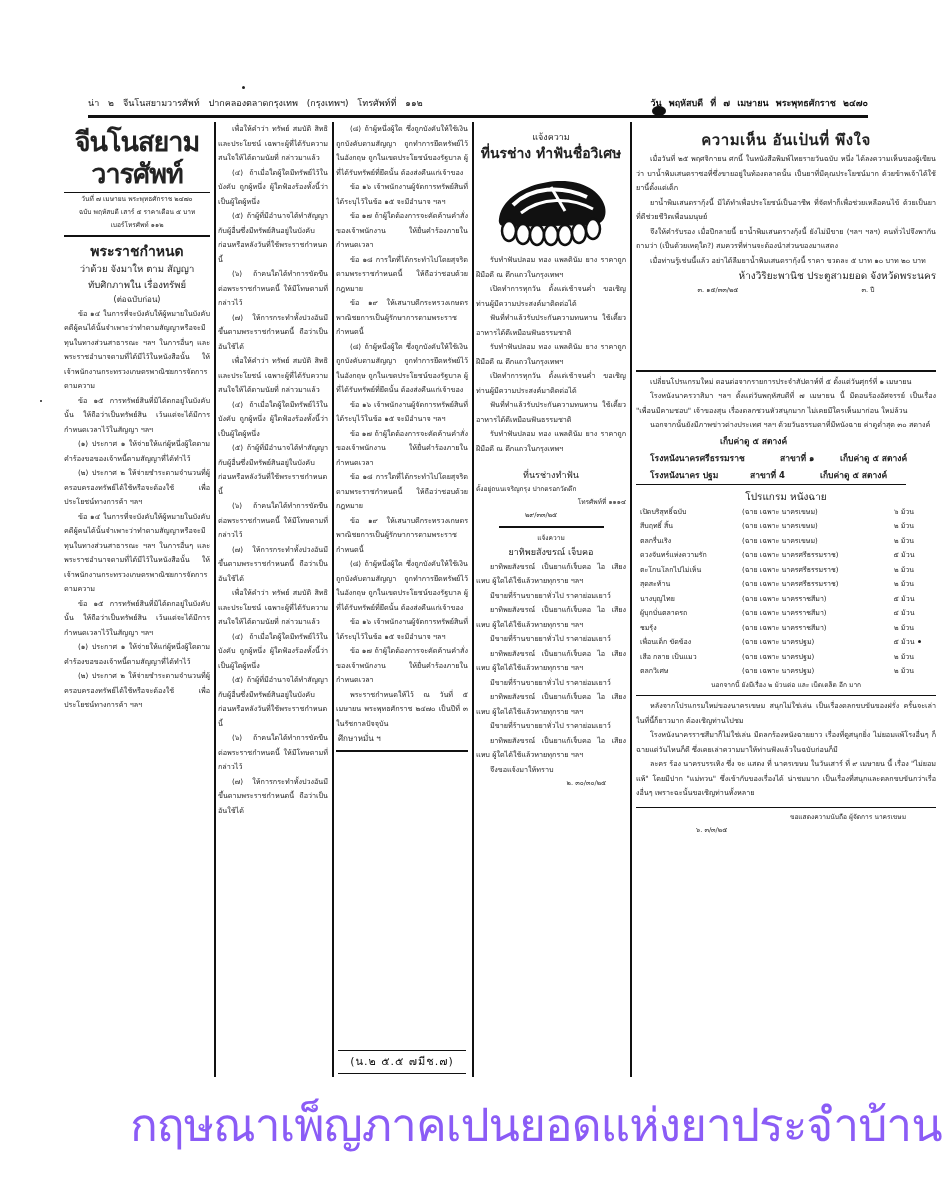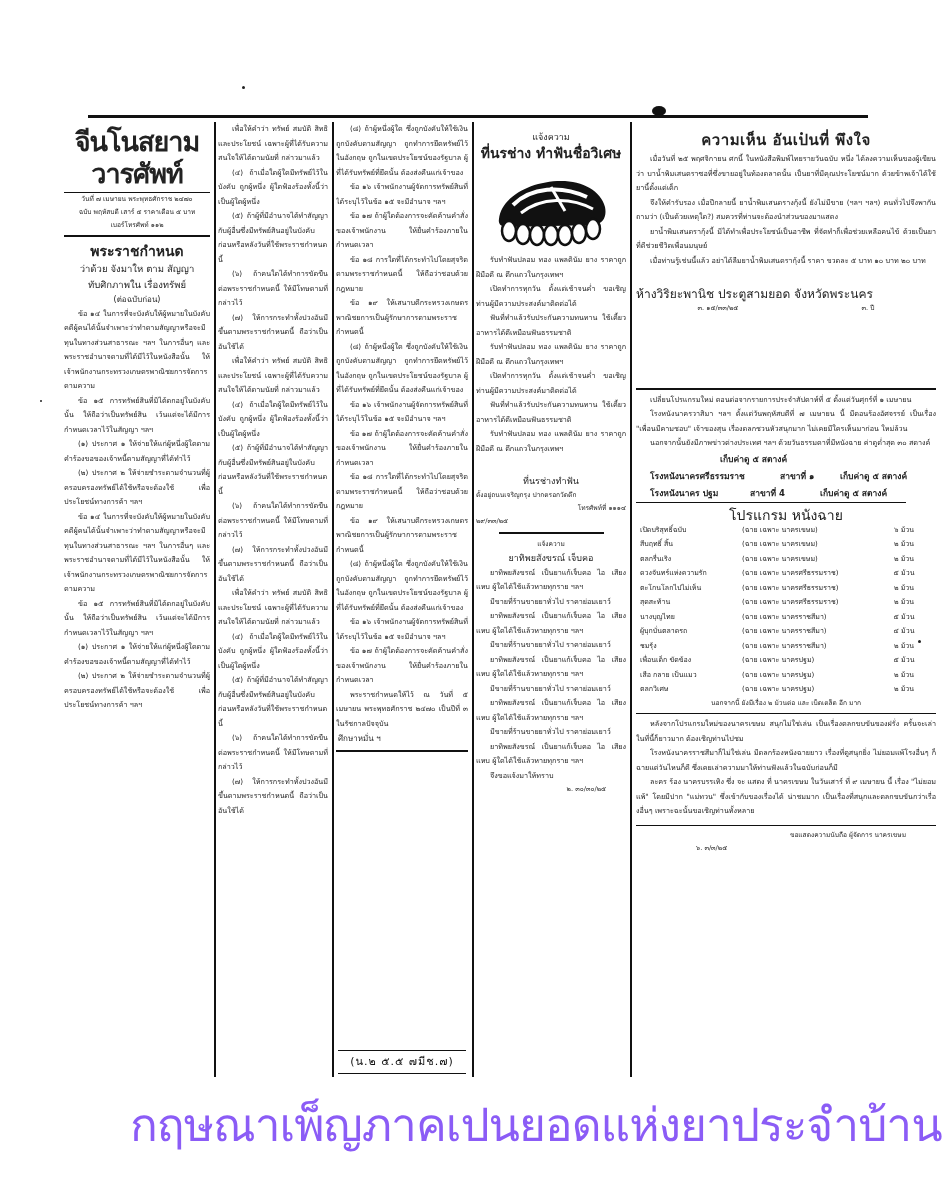--- a/index.html
+++ b/index.html
@@ -38,39 +38,50 @@
 
   .ad-title { font-size:14px; font-weight:bold; text-align:center; line-height:16px; }
   .ad-sub { font-size:9px; text-align:center; line-height:15px; }
   .shoe { margin:6px auto 4px auto; width:120px; height:82px; display:block; }
 
   .box-h { font-size:15px; font-weight:bold; text-align:center; line-height:24px; letter-spacing:0.5px; }
   .cinema { display:flex; font-size:8.5px; font-weight:bold; line-height:17px; padding-left:14px; }
   .cinema .n { width:160px; }
   .cinema .b { width:70px; }
   .cinema .p { flex:1; }
-  .prog-title { font-size:14px; text-align:center; line-height:16px; margin-top:4px; }
+  .prog-title { font-size:10px; text-align:center; line-height:16px; margin-top:4px; }
   .prog { display:flex; font-size:7px; line-height:14.5px; }
   .prog .t { width:102px; padding-left:4px; }
   .prog .a { width:150px; }
   .prog .r { flex:1; text-align:center; padding-right:20px; }
-  .sign { font-size:12px; text-align:left; line-height:16px; margin-top:18px; }
+  .sign { font-size:10px; text-align:right; line-height:16px; margin-top:0; }
   .small { font-size:6.6px; line-height:13px; }
 
   .banner { position:absolute; top:1090px; left:130px; width:760px; height:70px;
             font-family:"DejaVu Sans", sans-serif; font-size:46px; line-height:70px;
             text-align:center; color:#8b5cf6; letter-spacing:-1px; white-space:nowrap; }
 
   .speck { position:absolute; background:#222; border-radius:50%; }
 </style>
 </head>
 <body>
 
 <div class="page">
 
+  <div class="masthead">
+    <div class="left">
+      <span>น่า</span>
+      <span>๒</span>
+      <span>จีนโนสยามวารศัพท์</span>
+      <span>ปากคลองตลาดกรุงเทพ</span>
+      <span>(กรุงเทพฯ)</span>
+      <span>โทรศัพท์ที่ ๑๑๒</span>
+    </div>
+    <div class="right">วัน พฤหัสบดี ที่ ๗ เมษายน พระพุทธศักราช ๒๔๗๐</div>
+  </div>
   <div class="masthead-blot"></div>
   <div class="masthead-rule"></div>
 
   <div class="vrule" style="left:214px;height:955px;"></div>
   <div class="vrule" style="left:332px;height:955px;"></div>
   <div class="vrule" style="left:472px;height:955px;"></div>
   <div class="vrule" style="left:630px;height:955px;"></div>
 
   <div class="col" id="col1">
     <div class="nameplate">จีนโนสยามวารศัพท์</div>
@@ -148,45 +159,45 @@
         <ellipse cx="102" cy="62" rx="7" ry="10"></ellipse>
       </g>
     </svg>
     <p>รับทำฟันปลอม ทอง แพลตินัม ยาง ราคาถูก ฝีมือดี ณ ตึกแถวในกรุงเทพฯ</p>
     <p>เปิดทำการทุกวัน ตั้งแต่เช้าจนค่ำ ขอเชิญท่านผู้มีความประสงค์มาติดต่อได้</p>
     <p>ฟันที่ทำแล้วรับประกันความทนทาน ใช้เคี้ยวอาหารได้ดีเหมือนฟันธรรมชาติ</p>
     <p>รับทำฟันปลอม ทอง แพลตินัม ยาง ราคาถูก ฝีมือดี ณ ตึกแถวในกรุงเทพฯ</p>
     <p>เปิดทำการทุกวัน ตั้งแต่เช้าจนค่ำ ขอเชิญท่านผู้มีความประสงค์มาติดต่อได้</p>
     <p>ฟันที่ทำแล้วรับประกันความทนทาน ใช้เคี้ยวอาหารได้ดีเหมือนฟันธรรมชาติ</p>
     <p>รับทำฟันปลอม ทอง แพลตินัม ยาง ราคาถูก ฝีมือดี ณ ตึกแถวในกรุงเทพฯ</p>
-    <div class="ad-sub" style="margin-top:18px;">ที่นรช่างทำฟัน</div>
+    <div class="ad-sub" style="margin-top:12px;">ที่นรช่างทำฟัน</div>
     <div class="small" style="">ตั้งอยู่ถนนเจริญกรุง ปากตรอกวัดตึก</div>
     <div class="small" style="text-align:right;">โทรศัพท์ที่ ๑๑๑๔</div>
-    <div class="small" style="text-align:left;padding-right:20px;">๒๙/๓๓/๒๕</div>
+    <div class="small" style="text-align:center;padding-right:20px;">๒๙/๓๓/๒๕</div>
     <div class="hr" style="width:70%;margin:4px auto;"></div>
     <div class="small" style="text-align:center;">แจ้งความ</div>
     <div class="ad-sub">ยาทิพยสังขรณ์ เจ็บคอ</div>
     <p>ยาทิพยสังขรณ์ เป็นยาแก้เจ็บคอ ไอ เสียงแหบ ผู้ใดได้ใช้แล้วหายทุกราย ฯลฯ</p>
     <p>มีขายที่ร้านขายยาทั่วไป ราคาย่อมเยาว์</p>
     <p>ยาทิพยสังขรณ์ เป็นยาแก้เจ็บคอ ไอ เสียงแหบ ผู้ใดได้ใช้แล้วหายทุกราย ฯลฯ</p>
     <p>มีขายที่ร้านขายยาทั่วไป ราคาย่อมเยาว์</p>
     <p>ยาทิพยสังขรณ์ เป็นยาแก้เจ็บคอ ไอ เสียงแหบ ผู้ใดได้ใช้แล้วหายทุกราย ฯลฯ</p>
     <p>มีขายที่ร้านขายยาทั่วไป ราคาย่อมเยาว์</p>
     <p>ยาทิพยสังขรณ์ เป็นยาแก้เจ็บคอ ไอ เสียงแหบ ผู้ใดได้ใช้แล้วหายทุกราย ฯลฯ</p>
     <p>มีขายที่ร้านขายยาทั่วไป ราคาย่อมเยาว์</p>
     <p>ยาทิพยสังขรณ์ เป็นยาแก้เจ็บคอ ไอ เสียงแหบ ผู้ใดได้ใช้แล้วหายทุกราย ฯลฯ</p>
     <p>จึงขอแจ้งมาให้ทราบ</p>
     <div class="small" style="text-align:right;padding-right:20px;">๒. ๓๐/๓๐/๒๕</div>
   </div>
 
   <div class="col" id="col5">
     <div class="box-h" style="margin-top:6px;">ความเห็น อันเปนที่ พึงใจ</div>
     <p>เมื่อวันที่ ๒๕ พฤศจิกายน ศกนี้ ในหนังสือพิมพ์ไทยรายวันฉบับ หนึ่ง ได้ลงความเห็นของผู้เขียนว่า บาน้ำพิมเสนตราซอที่ซึ่งขายอยู่ในท้องตลาดนั้น เป็นยาที่มีคุณประโยชน์มาก ด้วยข้าพเจ้าได้ใช้ยานี้ตั้งแต่เด็ก</p>
+    <p>ยาน้ำพิมเสนตรากุ้งนี้ มิได้ทำเพื่อประโยชน์เป็นอาชีพ ที่จัดทำก็เพื่อช่วยเหลือคนไข้ ด้วยเป็นยาที่ดีช่วยชีวิตเพื่อนมนุษย์</p>
     <p>จึงให้คำรับรอง เมื่อปีกลายนี้ ยาน้ำพิมเสนตรางกุ้งนี้ ยังไม่มีขาย (ฯลฯ ฯลฯ) คนทั่วไปจึงพากันถามว่า (เป็นด้วยเหตุใด?) สมควรที่ท่านจะต้องนำส่วนของมาแสดง</p>
-    <p>ยาน้ำพิมเสนตรากุ้งนี้ มิได้ทำเพื่อประโยชน์เป็นอาชีพ ที่จัดทำก็เพื่อช่วยเหลือคนไข้ ด้วยเป็นยาที่ดีช่วยชีวิตเพื่อนมนุษย์</p>
     <p>เมื่อท่านรู้เช่นนี้แล้ว อย่าได้ลืมยาน้ำพิมเสนตรากุ้งนี้ ราคา ขวดละ ๕ บาท ๑๐ บาท ๒๐ บาท</p>
     <div class="sign">ห้างวิริยะพานิช ประตูสามยอด จังหวัดพระนคร</div>
     <div class="small" style="display:flex;justify-content:space-around;">
       <span>๓. ๑๕/๓๓/๒๕</span>
       <span>๓. ปี</span>
     </div>
     <div style="height:70px;"></div>
     <div class="hr"></div>
 
     <p>เปลี่ยนโปรแกรมใหม่ ตอนต่อจากรายการประจำสัปดาห์ที่ ๕ ตั้งแต่วันศุกร์ที่ ๑ เมษายน</p>

